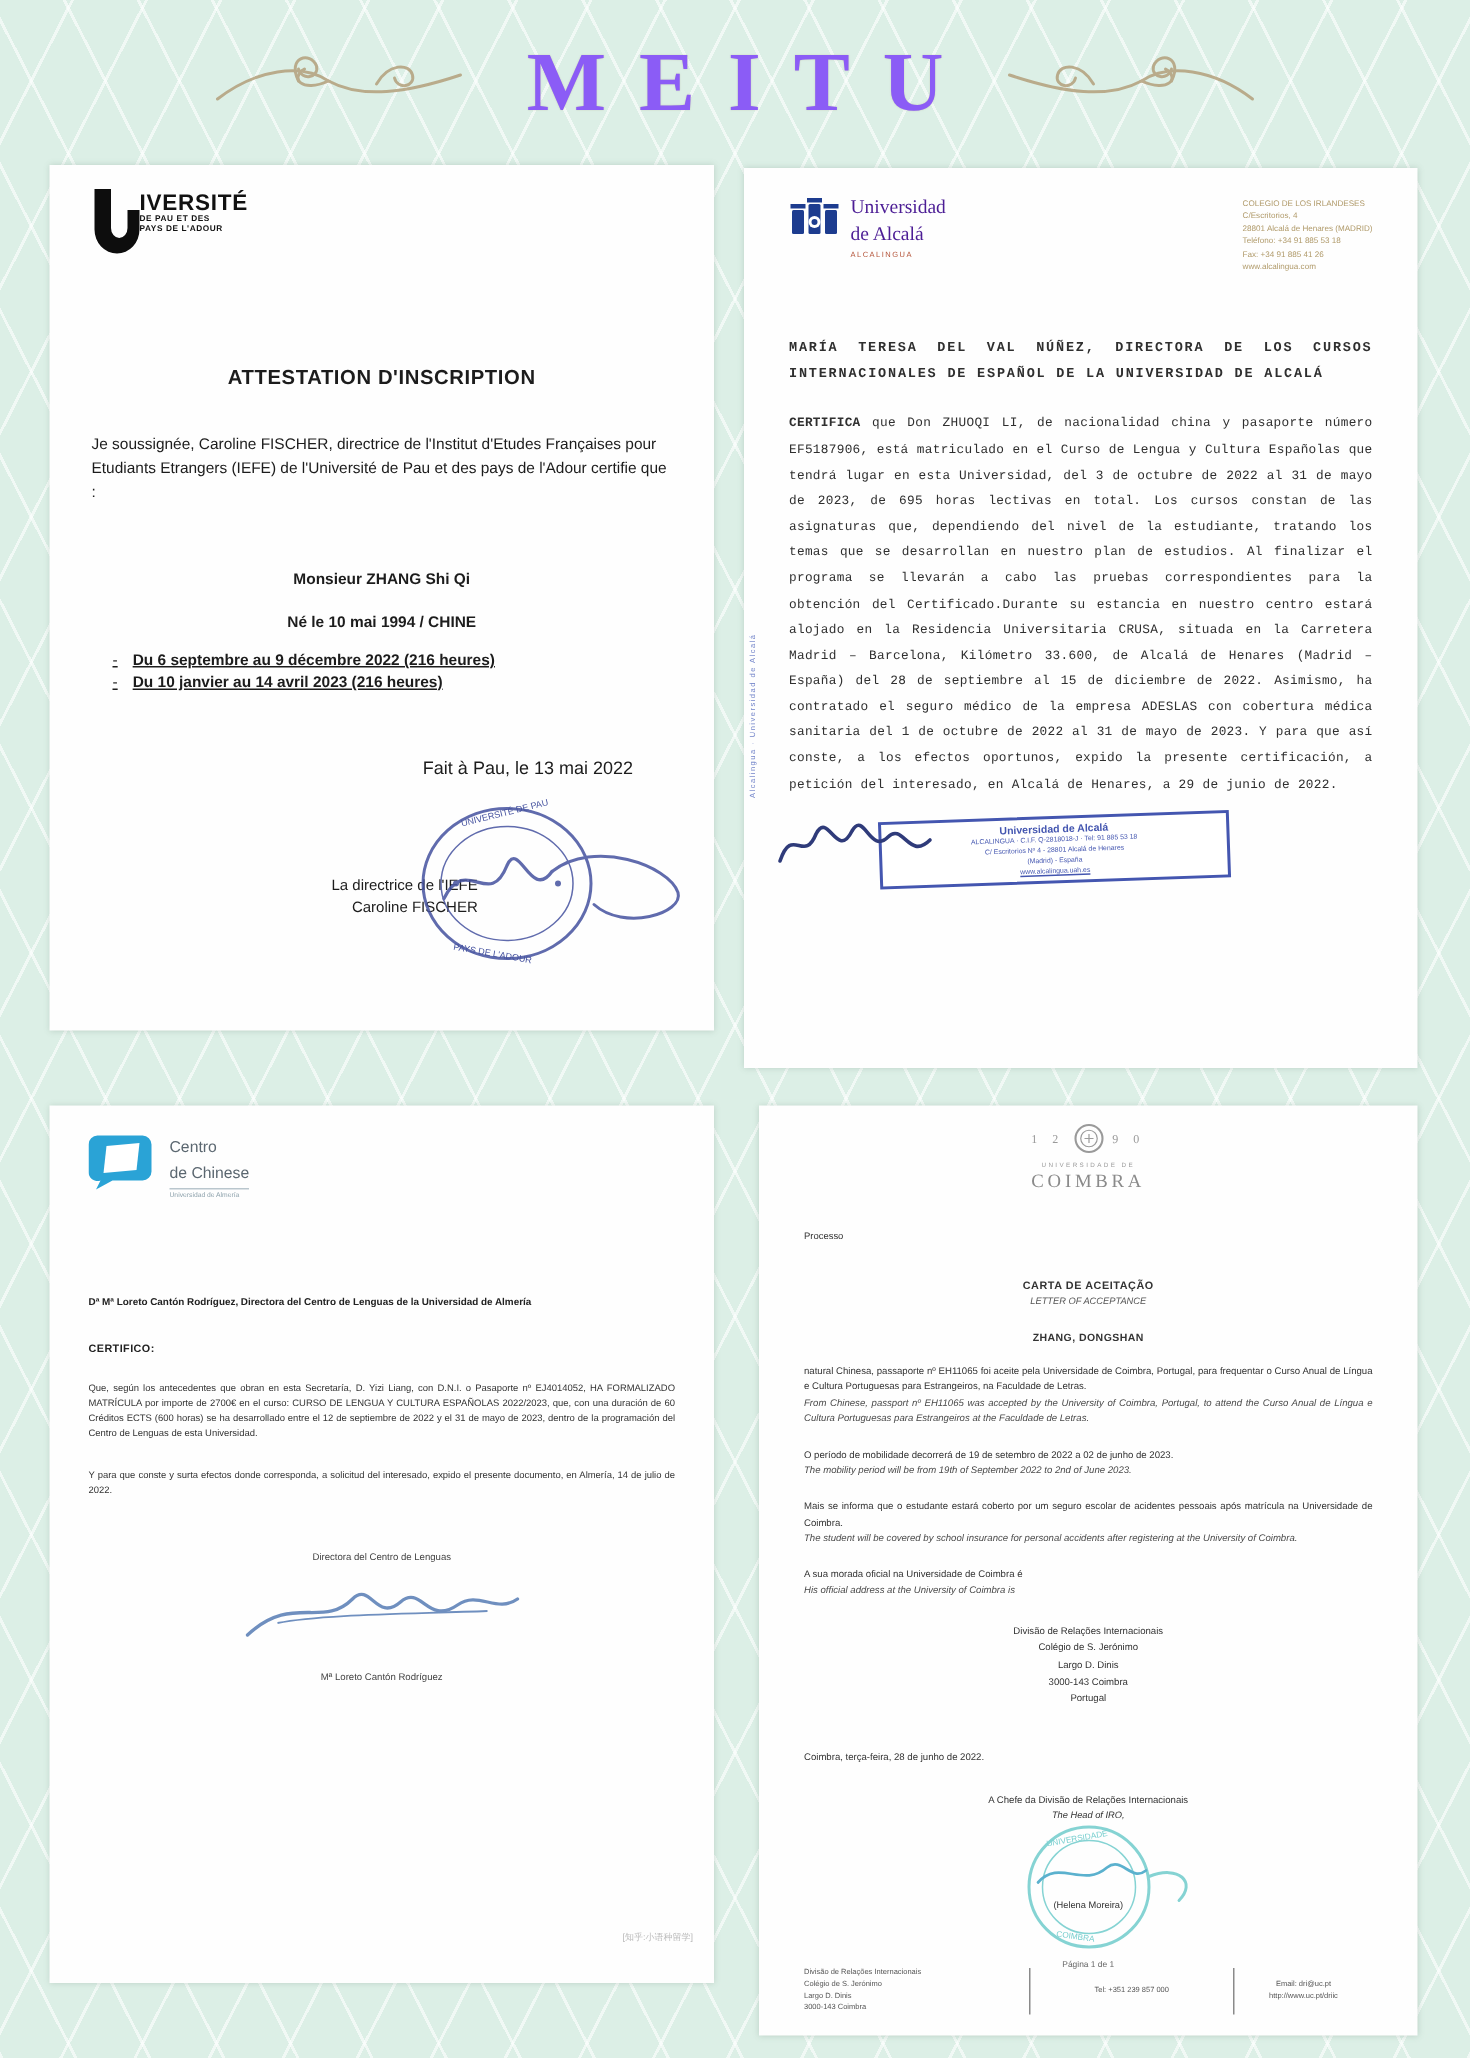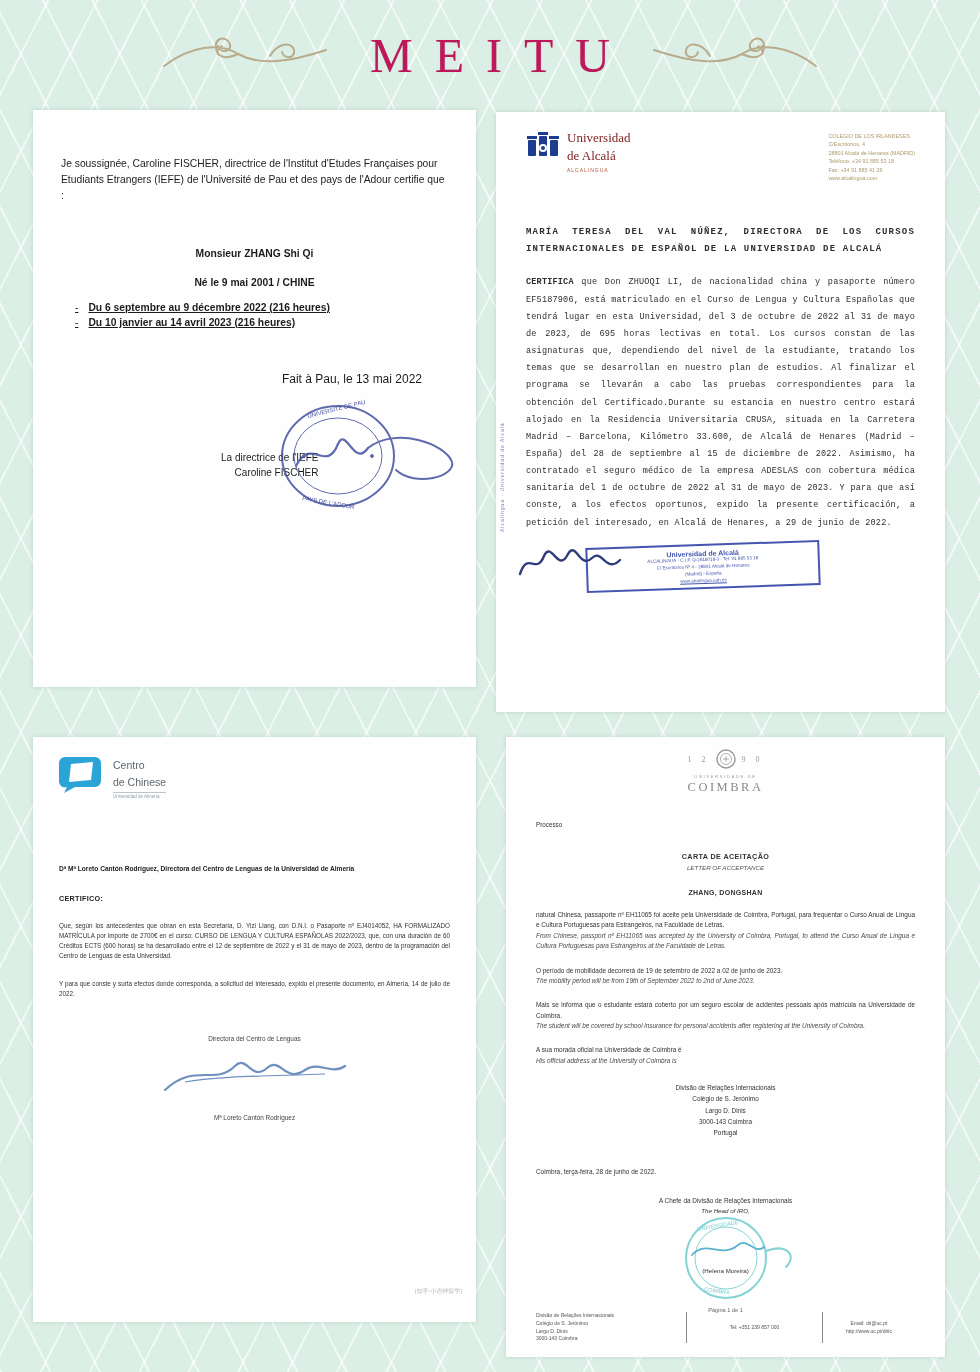--- a/index.html
+++ b/index.html
@@ -6,21 +6,21 @@
   body{
     width:980px;height:1372px;position:relative;overflow:hidden;
     background-color:#dcefe6;
     background-image:
       repeating-linear-gradient(63deg, rgba(255,255,255,.6) 0 2px, rgba(255,255,255,0) 2px 44px),
       repeating-linear-gradient(-63deg, rgba(255,255,255,.6) 0 2px, rgba(255,255,255,0) 2px 44px);
     font-family:"Liberation Sans", sans-serif;
     -webkit-font-smoothing:antialiased;
   }
   .banner{position:absolute;top:10px;left:0;width:980px;height:90px;display:flex;align-items:center;justify-content:center;gap:18px;}
-  .meitu{font-family:"Liberation Serif", serif;font-weight:normal;font-size:48px;letter-spacing:22px;text-indent:22px;color:#be185d;text-shadow:0 0 1px rgba(150,120,70,.35);}
+  .meitu{font-family:"Liberation Serif", serif;font-weight:bold;font-size:56px;letter-spacing:22px;text-indent:22px;color:#8b5cf6;text-shadow:0 0 1px rgba(150,120,70,.35);}
   .flourish{opacity:.85;}
 
   .doc{position:absolute;background:#fefefe;box-shadow:0 0 4px rgba(90,120,105,.25);box-sizing:border-box;}
   .d1{left:33px;top:110px;width:443px;height:577px;padding:16px 28px;color:#1c1c1c;}
   .d2{left:496px;top:112px;width:449px;height:600px;padding:16px 30px;color:#2f2f2f;}
   .d3{left:33px;top:737px;width:443px;height:585px;padding:18px 26px;color:#222;}
   .d4{left:506px;top:737px;width:439px;height:620px;padding:12px 30px;color:#333;}
 
   
   .uppa-logo{display:flex;align-items:flex-start;height:52px;}
@@ -34,21 +34,21 @@
   .d1-list .li{font-weight:bold;text-decoration:underline;margin-bottom:4px;display:flex;}
   .d1-list .li::before{content:"-";font-weight:normal;text-decoration:none;margin-right:10px;}
   .d1-date{text-align:right;padding-right:26px;font-size:12px;margin-top:44px;}
   .d1-sig{position:relative;height:130px;margin-top:12px;}
   .d1-sig-text{position:absolute;left:160px;top:52px;font-size:10px;line-height:1.5;z-index:1;text-align:right;}
   .d1-stamp{position:absolute;left:195px;top:-2px;z-index:2;}
 
   
   .alcala-head{display:flex;justify-content:space-between;}
   .alcala-logo{display:flex;gap:7px;}
-  .alcala-uniname{font-family:"Liberation Serif", serif;color:#7f1d1d;font-size:13px;line-height:1.15;margin-top:3px;}
+  .alcala-uniname{font-family:"Liberation Serif", serif;color:#4c1d95;font-size:13px;line-height:1.15;margin-top:3px;}
   .alcala-sub{color:#b4543a;font-size:5px;letter-spacing:1px;margin-top:3px;}
   .alcala-addr{color:#b09a6a;font-size:5.4px;line-height:1.55;text-align:left;margin-top:4px;}
   .alcala-sidetext{position:absolute;left:3px;top:420px;transform:rotate(-90deg);transform-origin:0 0;font-size:5px;color:#5a6fc0;letter-spacing:1px;white-space:nowrap;opacity:.85;}
   .mono{font-family:"Liberation Mono", monospace;}
   .alcala-heading{font-weight:bold;font-size:9px;letter-spacing:1.2px;line-height:1.9;text-align:justify;margin-top:42px;}
   .alcala-body{font-size:8.5px;line-height:2.02;text-align:justify;margin-top:16px;letter-spacing:.2px;}
   .alcala-sig{position:relative;height:90px;margin-top:6px;}
   .alcala-stamp{position:absolute;left:60px;top:6px;width:218px;border:2px solid #4456b0;transform:rotate(-2deg);padding:4px 6px;color:#4456b0;text-align:center;background:rgba(255,255,255,.6);}
   .alcala-stamp .s1{font-size:7px;font-weight:bold;}
   .alcala-stamp .s2{font-size:4.6px;line-height:1.5;}
@@ -109,23 +109,34 @@
     <g fill="none" stroke="#b3a07c" stroke-width="2" stroke-linecap="round">
       <path d="M4 34 C30 14, 60 10, 78 22 C60 30, 52 20, 62 14"></path>
       <path d="M78 22 C100 34, 130 30, 166 18"></path>
       <path d="M58 22 C50 6, 66 2, 70 12 C72 20, 60 22, 58 14"></path>
       <path d="M110 24 C118 10, 132 10, 134 18 C136 26, 124 28, 122 20"></path>
     </g>
   </svg>
 </div>
 
 <div class="doc d1">
+  <div class="uppa-logo">
+    <svg width="34" height="46" viewBox="0 0 34 46">
+      <path d="M2 0 h11 v26 a5 6 0 0 0 11 0 V14 h8 v13 a15 16 0 0 1 -30 0 Z" fill="#0d0d0d"></path>
+    </svg>
+    <div class="uppa-text">
+      <div class="uppa-main">IVERSITÉ</div>
+      <div class="uppa-sub">DE PAU ET DES</div>
+      <div class="uppa-sub">PAYS DE L'ADOUR</div>
+    </div>
+  </div>
+  <div class="d1-title">ATTESTATION D'INSCRIPTION</div>
   <div class="d1-body">Je soussignée, Caroline FISCHER, directrice de l'Institut d'Etudes Françaises pour Etudiants Etrangers (IEFE) de l'Université de Pau et des pays de l'Adour certifie que :</div>
   <div class="d1-center" style="margin-top:44px;">Monsieur ZHANG Shi Qi</div>
-  <div class="d1-center" style="margin-top:18px;">Né le 9 mai 2001 / CHINE</div>
+  <div class="d1-center" style="margin-top:18px;">Né le 10 mai 1994 / CHINE</div>
   <div class="d1-list">
     <div class="li">Du 6 septembre au 9 décembre 2022 (216 heures)</div>
     <div class="li">Du 10 janvier au 14 avril 2023 (216 heures)</div>
   </div>
   <div class="d1-date">Fait à Pau, le 13 mai 2022</div>
   <div class="d1-sig">
     <div class="d1-sig-text">
       <div>La directrice de l'IEFE</div>
       <div>Caroline FISCHER</div>
     </div>

